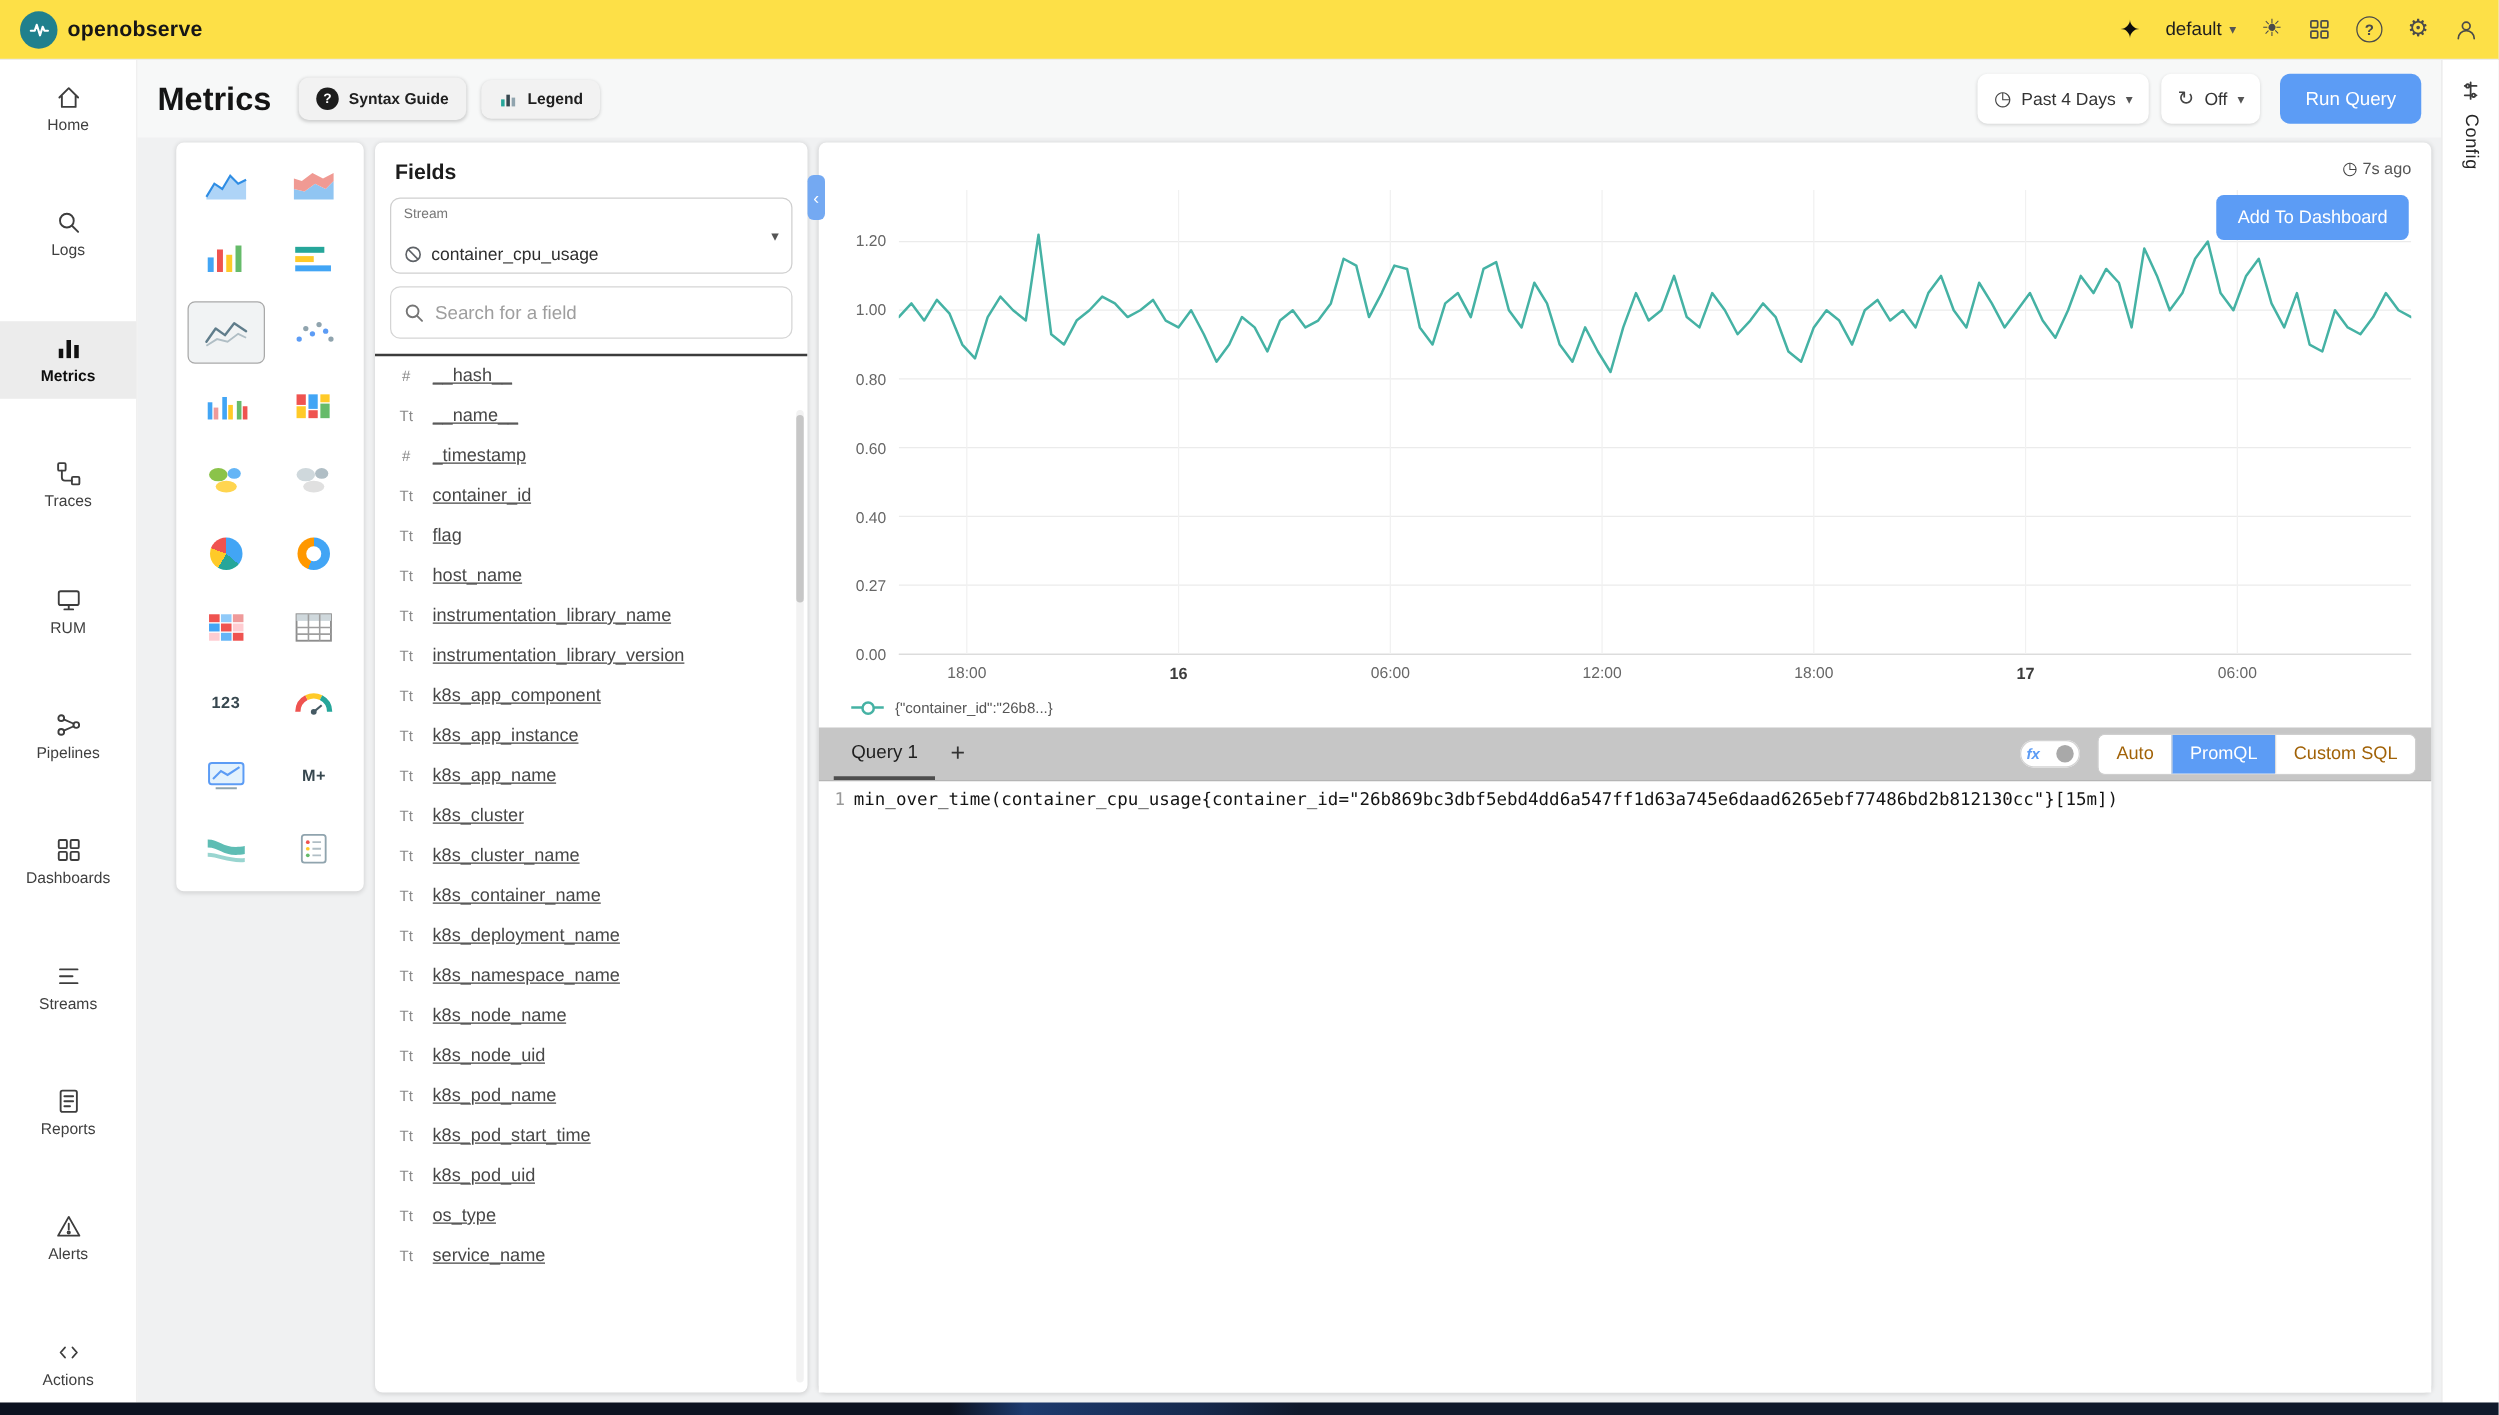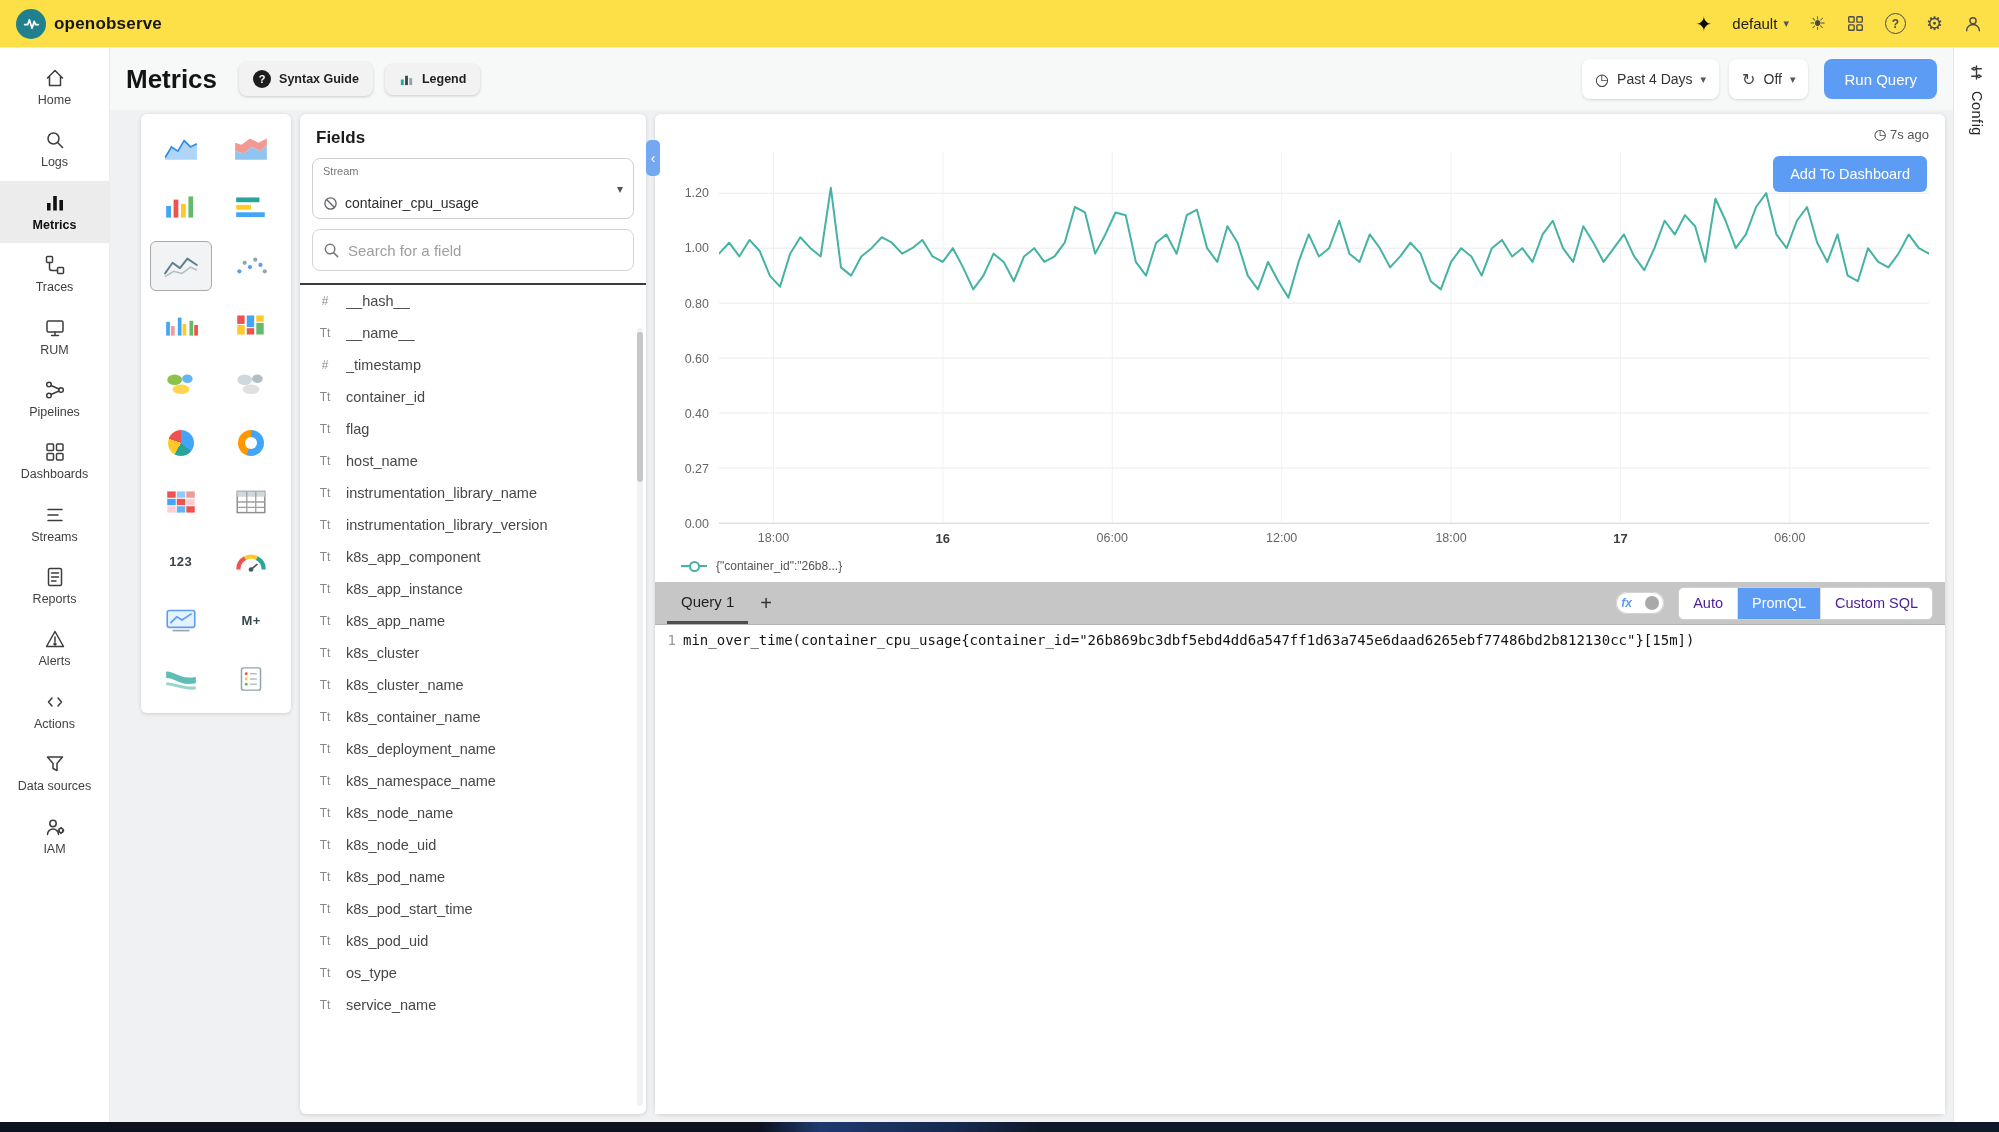--- a/index.html
+++ b/index.html
@@ -17,21 +17,21 @@
   .topbar-right { margin-left:auto; display:flex; align-items:center; gap:20px; }
   .sparkle { font-size:20px; color:#0c0c0c; }
   .org-select { display:flex; align-items:center; gap:6px; font-size:15px; color:#1e1e1e; }
   .caret { font-size:11px; color:#555; }
   .tb-icon { font-size:19px; color:#4a4a4a; display:flex; align-items:center; }
   .help-circle { width:21px; height:21px; border-radius:50%; border:1.6px solid #4a4a4a;
     display:flex; align-items:center; justify-content:center; font-size:12px; font-weight:bold; color:#4a4a4a; }
 
   
   .leftnav { position:absolute; left:0; top:48px; width:110px; bottom:10px; background:#fff;
-    border-right:1px solid #ececec; display:flex; flex-direction:column; padding-top:8px; }
+    border-right:1px solid #ececec; display:flex; flex-direction:column; padding-top:8px;gap:38px; }
   .nav-item { display:flex; flex-direction:column; align-items:center; gap:4px;
     padding:11px 4px; color:#3f3f3f; }
   .nav-item .nlabel { font-size:12.5px; text-align:center; line-height:1.15; }
   .nav-item svg { width:22px; height:22px; stroke:#3d3d3d; stroke-width:1.5; fill:none;
     stroke-linecap:round; stroke-linejoin:round; }
   .nav-item.active { background:#ececec; }
   .nav-item.active .nlabel { color:#0e0e0e; font-weight:bold; }
   .nav-item.active svg { stroke:#111; }
   .nav-item.active svg rect { fill:#111; stroke:none; }
 
@@ -80,21 +80,21 @@
   .stream-value { font-size:14px; color:#2e2e2e; }
   .stream-caret { position:absolute; right:10px; top:50%; transform:translateY(-50%); font-size:12px; color:#555; }
   .search-box { margin:10px 12px 12px; border:1px solid #d5d5d5; border-radius:8px; height:42px;
     display:flex; align-items:center; padding:0 10px; gap:8px; }
   .search-box input { border:none; outline:none; flex:1; font-size:15px; color:#333;
     font-family:inherit; background:transparent; }
   .search-box input::placeholder { color:#9e9e9e; }
   .fields-list { flex:1; overflow:hidden; border-top:2px solid #3c3c3c; }
   .field-row { display:flex; align-items:center; gap:10px; padding:8px 8px 8px 14px; }
   .f-icon { width:22px; font-size:12px; color:#8a8a8a; text-align:center; flex:none; }
-  .f-name { font-size:14.5px; color:#474747; white-space:nowrap; overflow:hidden; }
+  .f-name { font-size:14.5px; color:#474747; white-space:nowrap; overflow:hidden;text-decoration:underline; }
   .fp-scroll-track { position:absolute; right:3px; top:214px; bottom:8px; width:6px;
     background:#f2f2f2; border-radius:3px; }
   .fp-scroll-thumb { position:absolute; right:3px; top:218px; width:6px; height:150px;
     background:#c7c7c7; border-radius:3px; }
 
   
   .chart-card { flex:1; background:#fff; border-radius:6px; box-shadow:0 1px 4px rgba(0,0,0,.14);
     display:flex; flex-direction:column; position:relative; min-width:0; }
   .collapse-handle { position:absolute; left:-9px; top:26px; width:14px; height:36px;
     background:#74a9f2; border-radius:5px; color:#fff; display:flex; align-items:center;
@@ -123,21 +123,21 @@
   .q-tab { height:100%; display:flex; align-items:center; padding:0 14px; font-size:15px;
     color:#1f1f1f; border-bottom:3px solid #4d4d4d; }
   .q-add { margin-left:12px; font-size:20px; color:#333; line-height:1; }
   .q-spacer { flex:1; }
   .fx-pill { width:48px; height:22px; border-radius:12px; background:#fff; display:flex;
     align-items:center; padding:0 5px; gap:4px; box-shadow:inset 0 0 0 1px #d3d3d3; }
   .fx-text { font-style:italic; font-weight:bold; font-size:12px; color:var(--accent); }
   .fx-knob { width:14px; height:14px; border-radius:50%; background:#a9a9a9; margin-left:auto; }
   .mode-group { display:flex; margin-left:14px; border-radius:6px; overflow:hidden;
     border:1px solid #cfcfcf; background:#fff; height:33px; }
-  .mode-btn { padding:0 14px; display:flex; align-items:center; font-size:14.5px; color:#4c1d95;
+  .mode-btn { padding:0 14px; display:flex; align-items:center; font-size:14.5px; color:#a16207;
     border-left:1px solid #ddd; background:#fff; }
   .mode-btn:first-child { border-left:none; }
   .mode-btn.active { background:var(--accent); color:#fff; }
   .editor { flex:1; background:#fff; border-top:1px solid #b5b5b5; display:flex;
     font-family:"DejaVu Sans Mono","Liberation Mono",monospace; font-size:14px; padding-top:7px; min-height:0; }
   .gutter { width:28px; text-align:right; color:#999; padding-right:7px; flex:none; }
   .code { color:#141414; white-space:pre-wrap; word-break:break-all; padding-right:14px; }
 
   
   .config-rail { position:absolute; right:0; top:48px; width:46px; bottom:10px; background:#fff;

